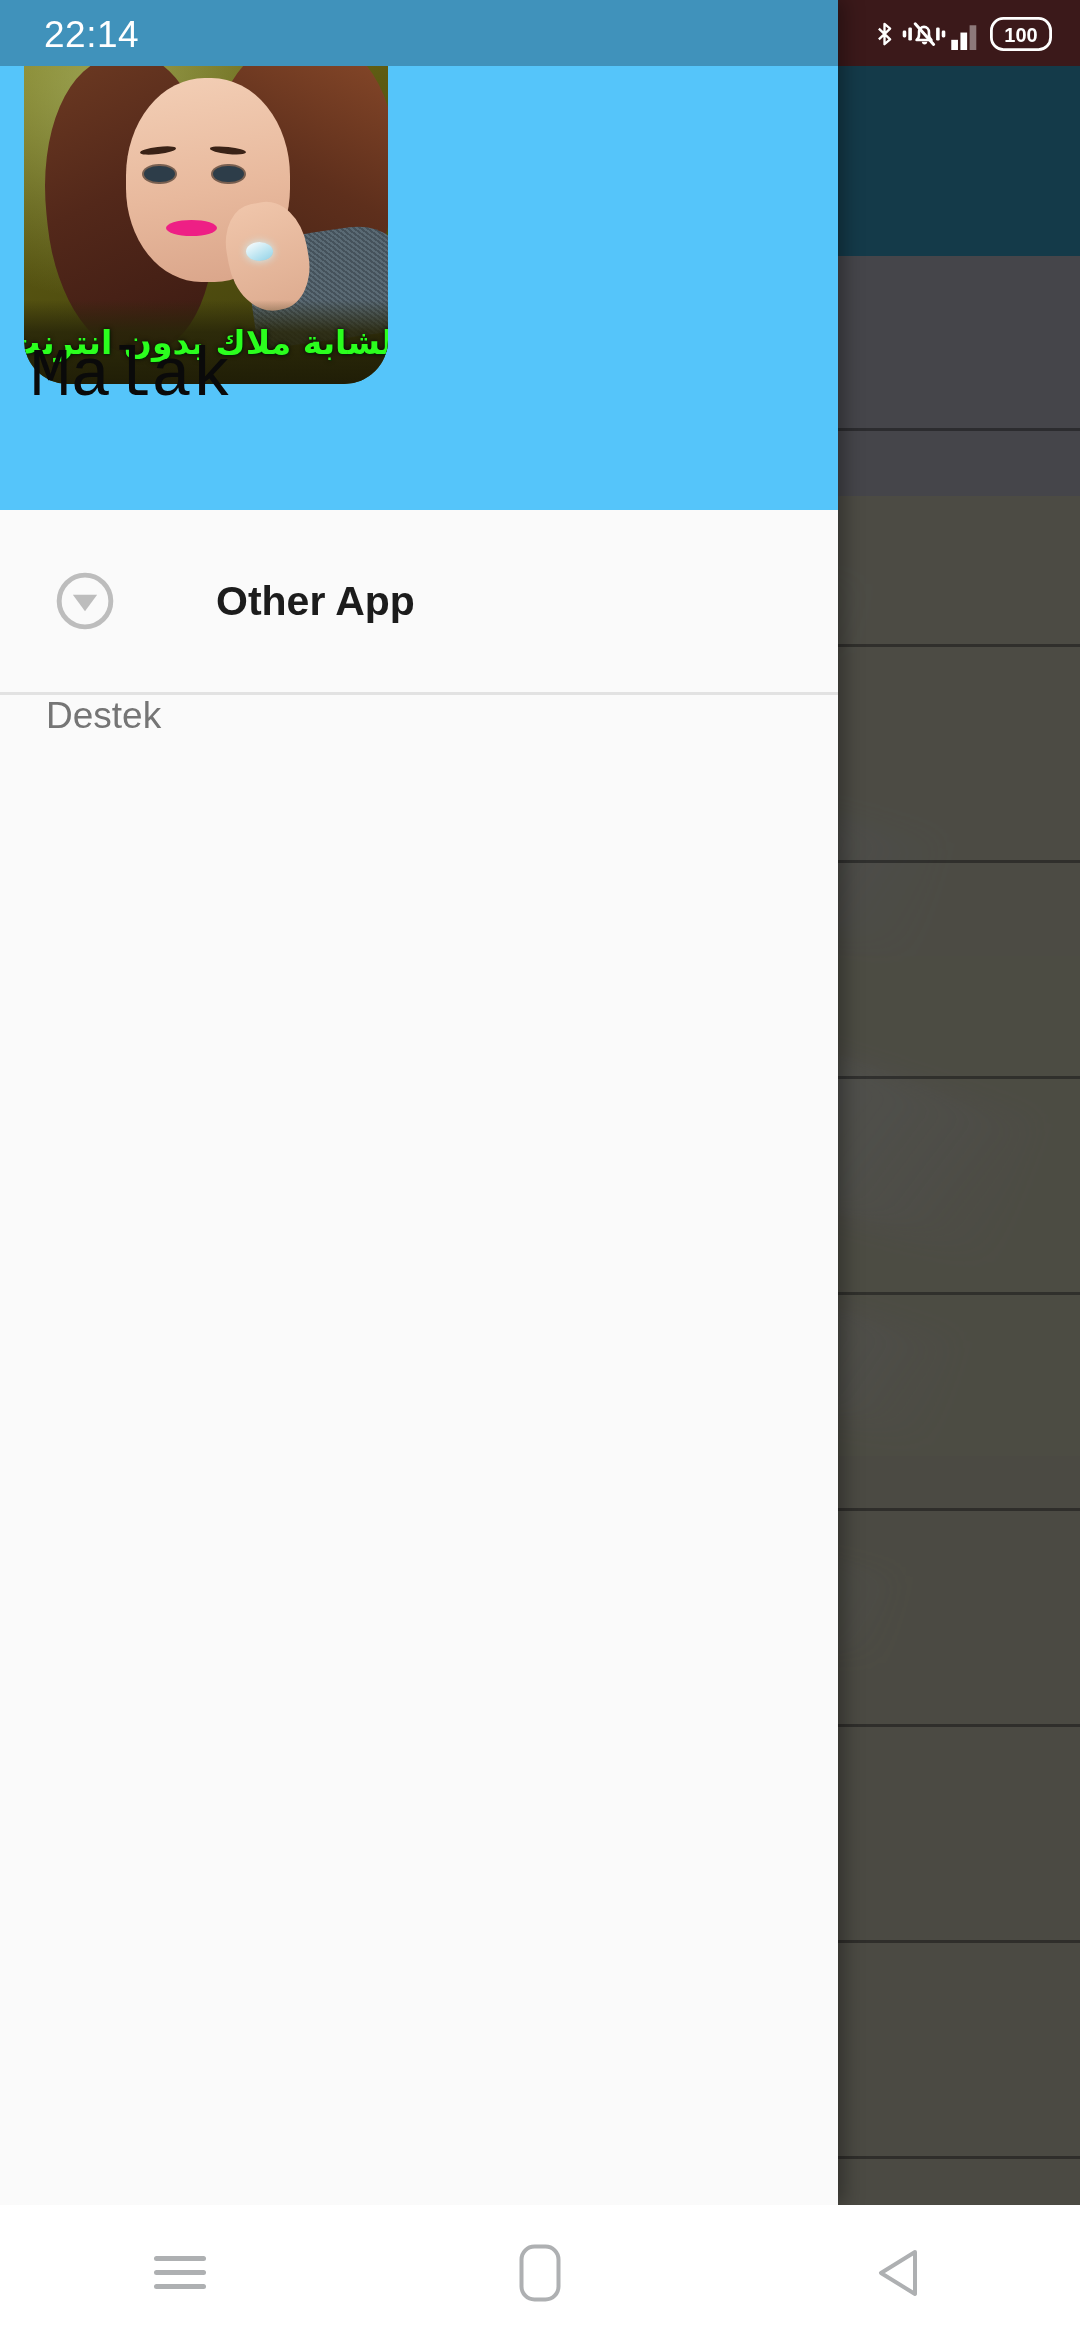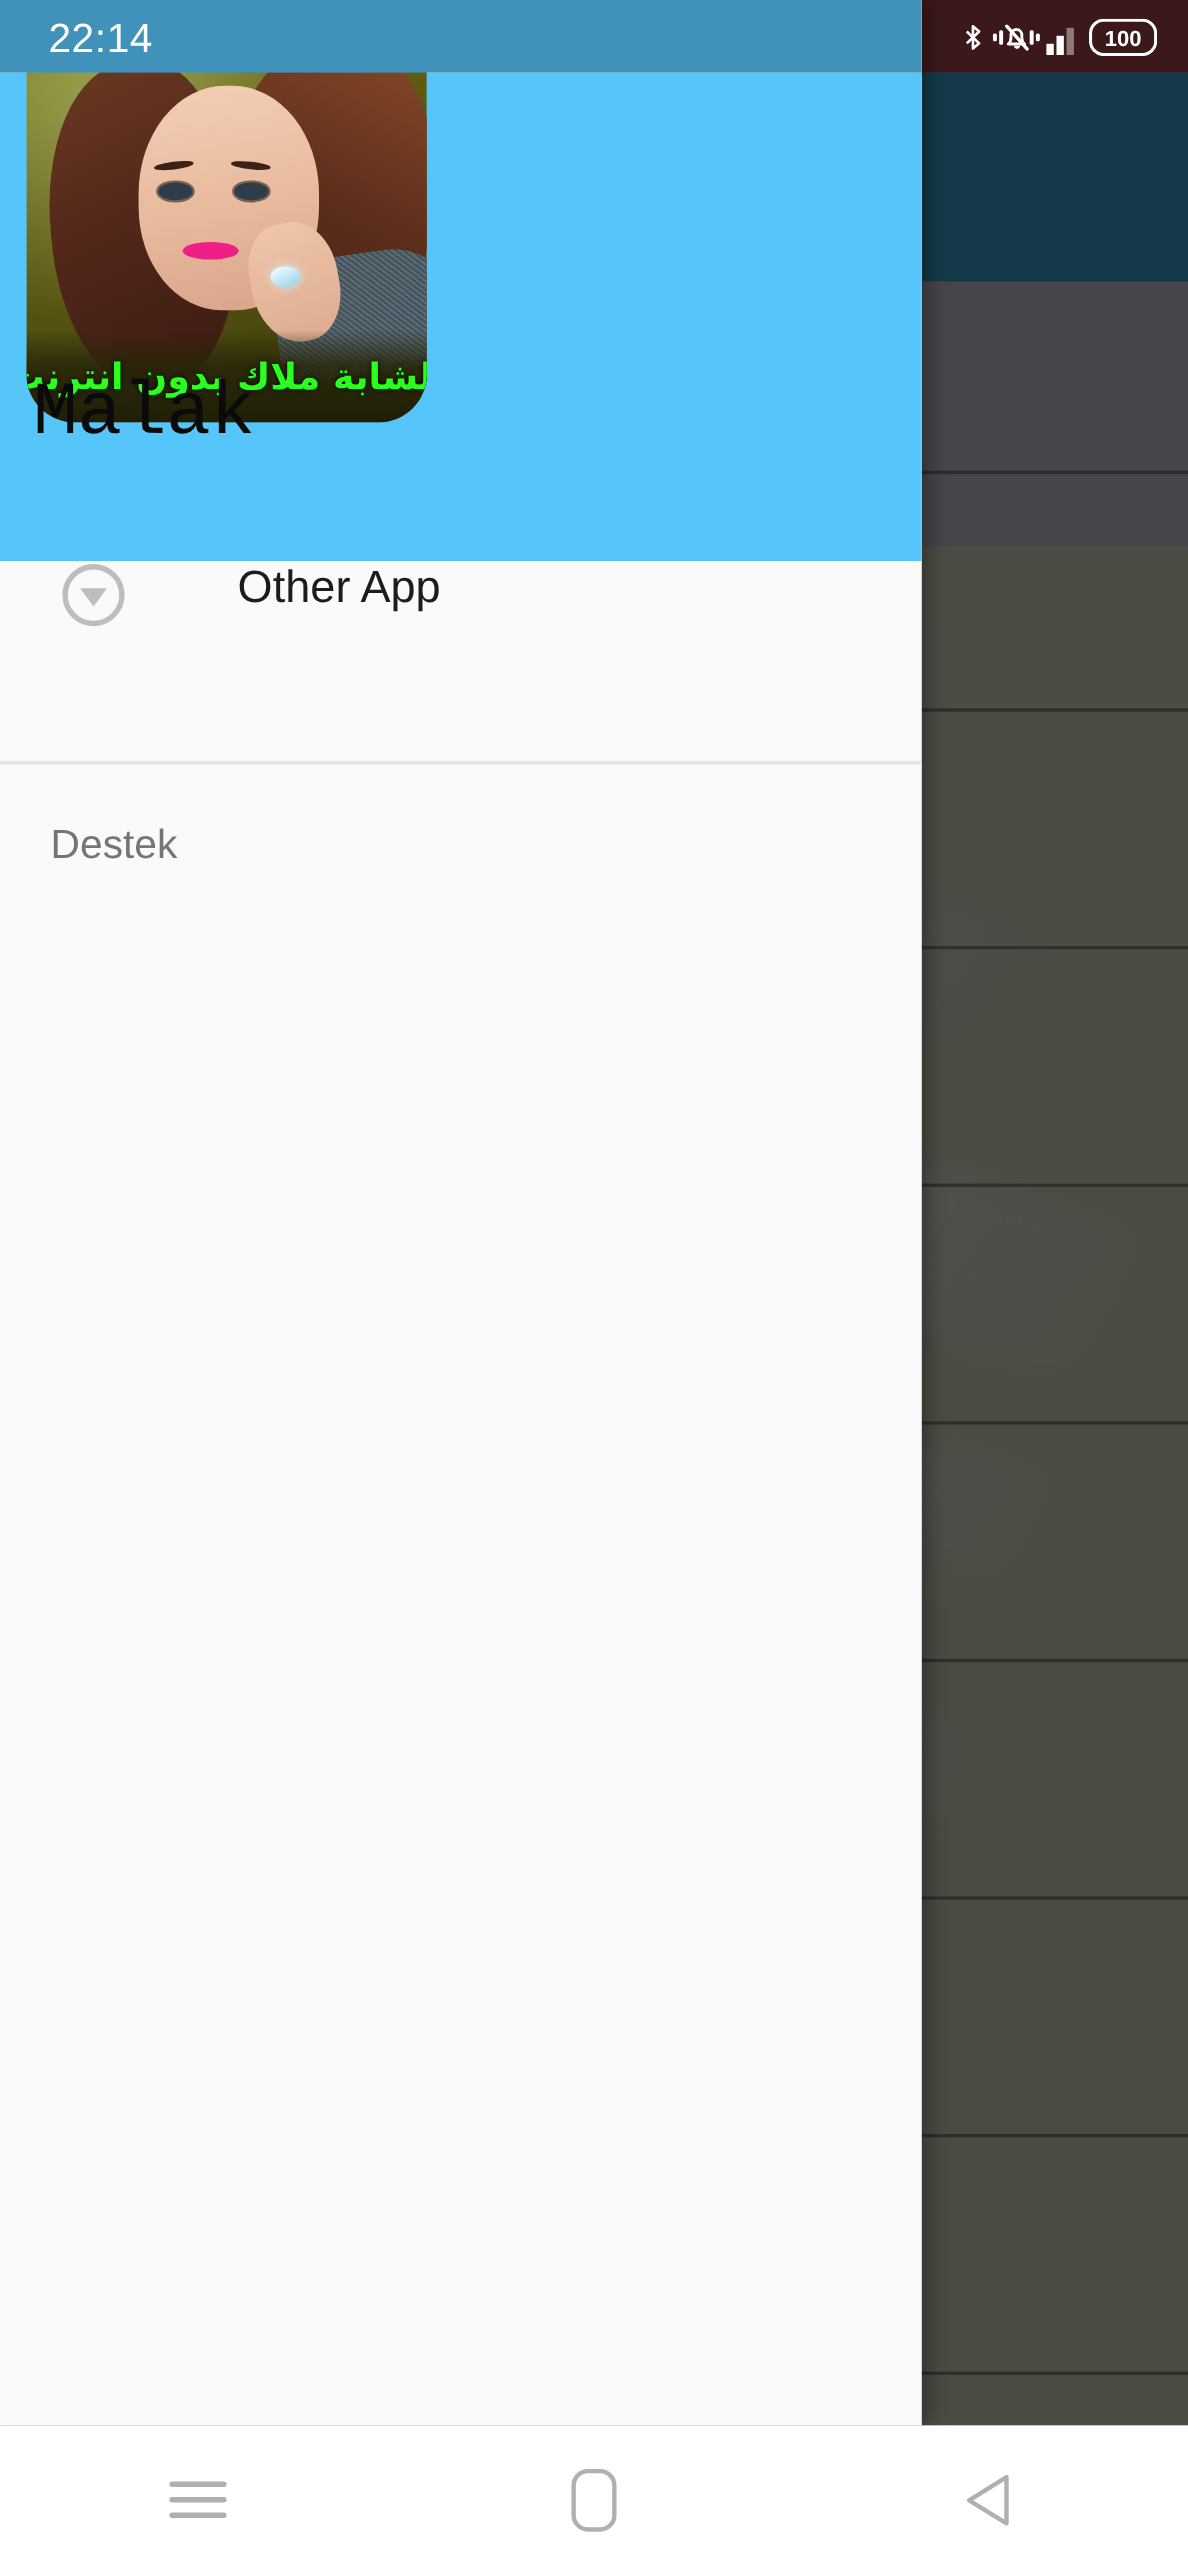--- a/index.html
+++ b/index.html
@@ -192,36 +192,36 @@
   }
 
   
   #drawer-list {
     position:absolute; left:0; top:510px;
     width:838px;
   }
   .drawer-item {
     position:relative;
     height:182px;
-    display:flex; align-items:flex-start;
+    display:flex; align-items:center;font-weight:bold;
   }
   .item-icon {
     width:86px; margin-left:42px;
     display:flex; align-items:center; justify-content:center;
   }
   .item-label {
     margin-left:88px;
     font-size:41px; color:#1c1c1c;
   }
   .list-divider {
     width:838px; height:3px; background:#e2e2e2;
   }
   .section-header {
     height:146px;
-    display:flex; align-items:center;
+    display:flex; 
   }
   .section-title {
     margin-left:46px;
     font-size:37px; color:#757575;
   }
   .compact { height:144px; }
 
   
   #navbar {
     position:absolute; left:0; top:2205px;

